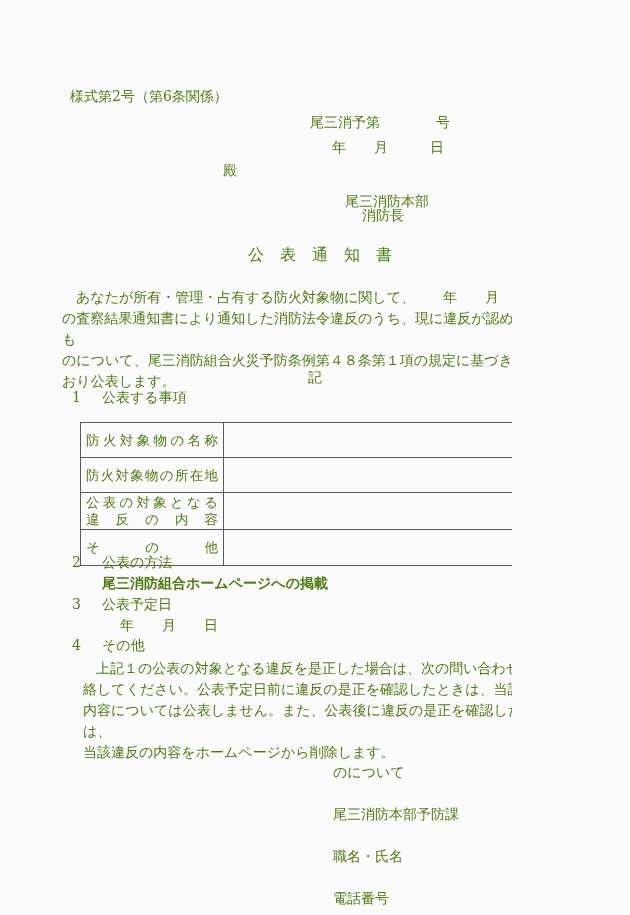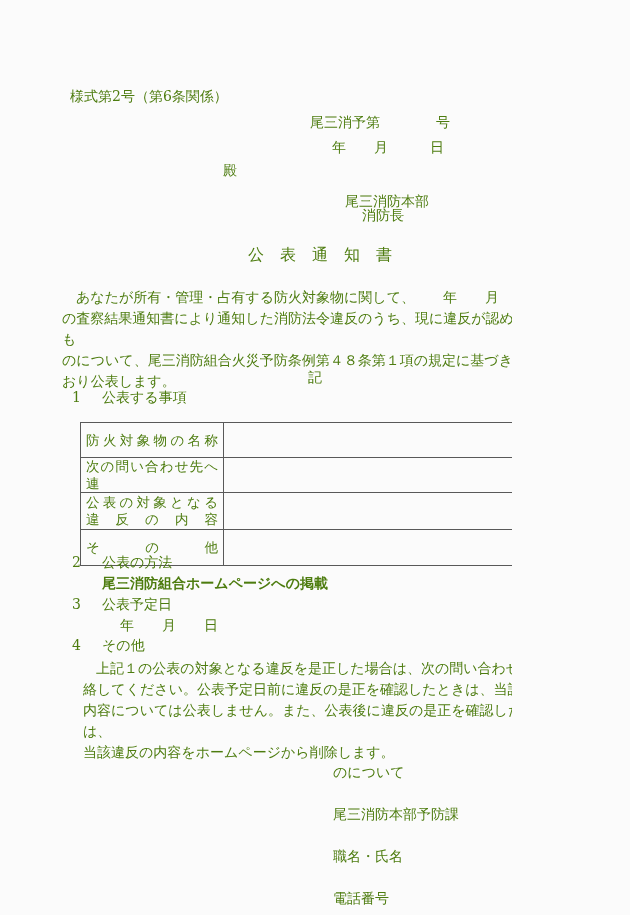--- a/index.html
+++ b/index.html
@@ -110,21 +110,21 @@
   </div>
 
   <div class="abs items-table-wrap">
     <table class="items">
       <tbody>
         <tr class="row-h1">
           <td class="cell-label">防火対象物の名称</td>
           <td class="cell-value"></td>
         </tr>
         <tr class="row-h2">
-          <td class="cell-label">次の問い合わせ先へ連</td>
+          <td class="cell-label">防火対象物の所在地</td>
           <td class="cell-value"></td>
         </tr>
         <tr class="row-h3">
           <td class="cell-label">公表の対象となる
 違反の内容</td>
           <td class="cell-value"></td>
         </tr>
         <tr class="row-h4">
           <td class="cell-label">その他</td>
           <td class="cell-value"></td>

